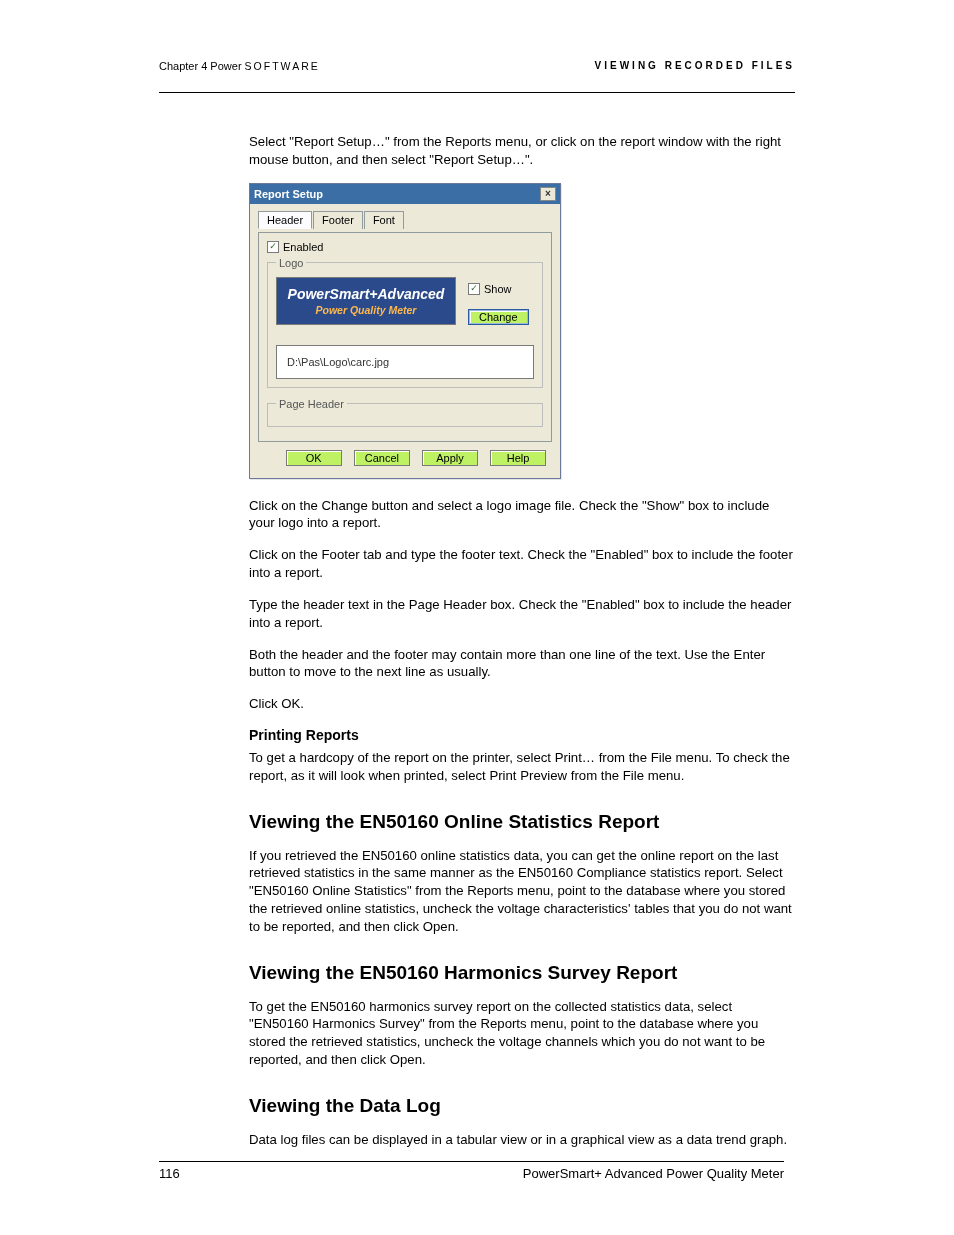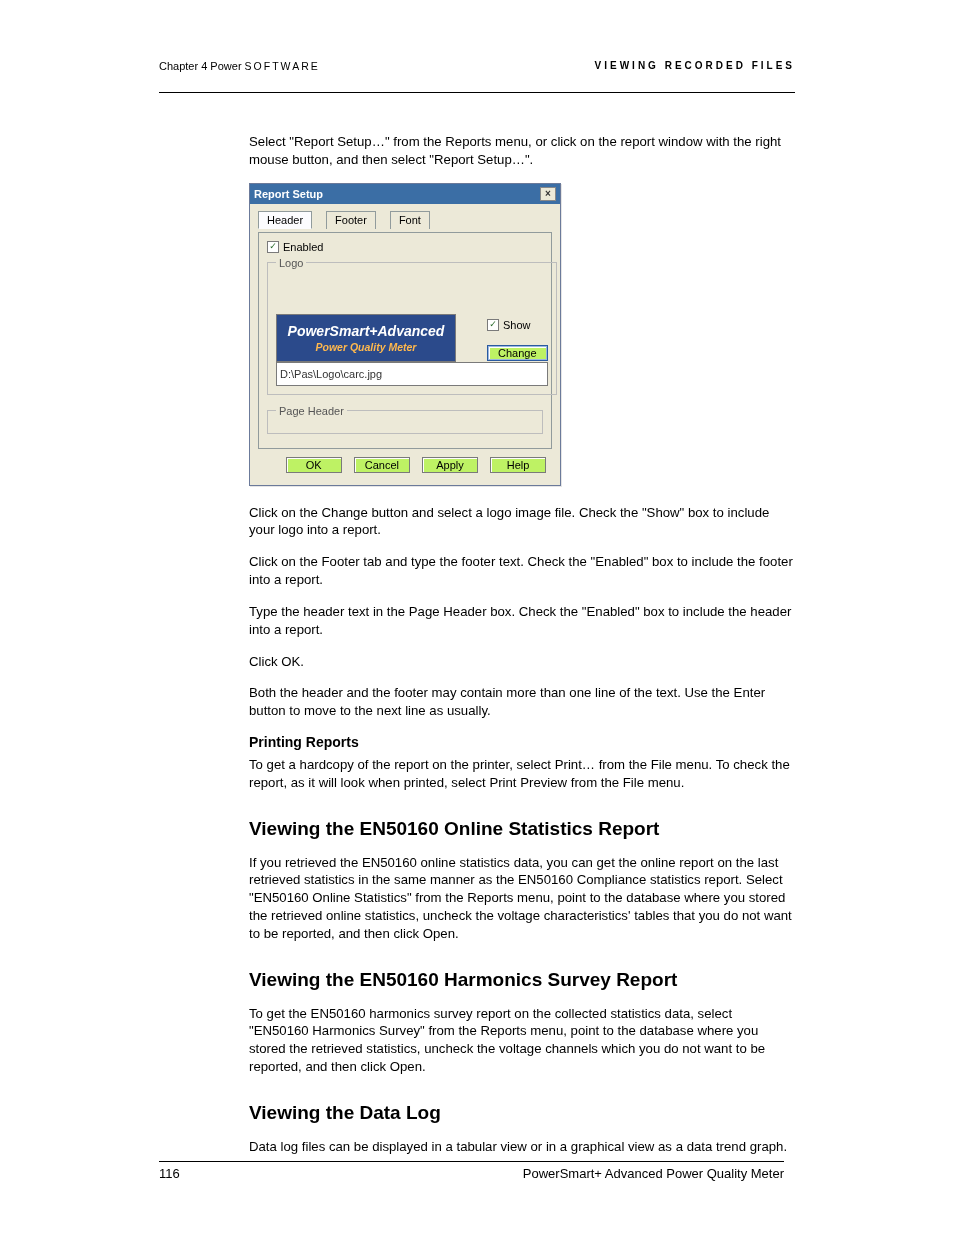--- a/index.html
+++ b/index.html
@@ -71,21 +71,21 @@
   .titlebar .xbtn {
     width: 16px; height: 14px;
     background: #ece9d8;
     border: 1px solid #888;
     display:flex; align-items:center; justify-content:center;
     color:#333; font-size:10px; font-weight:bold;
     font-family: Arial;
     line-height: 1;
   }
   .dlg-body { padding: 6px 8px 10px 8px; }
-  .tabs { display:flex; gap:14px; margin-bottom:4px; font-size:11px; }
+  .tabs { display:flex; gap:1px; margin-bottom:4px; font-size:11px; }
   .tab {
     border:1px solid #919b9c;
     border-bottom:none;
     padding:2px 8px;
     background:#ece9d8;
     position:relative;
     top:1px;
   }
   .tab.active { background:#fcfcfe; border-bottom:1px solid #fcfcfe; z-index:2;}
   .tab-panel {
@@ -114,41 +114,41 @@
     background:#2b4a8b;
     color:#fff;
     display:flex;
     flex-direction:column;
     align-items:center;
     justify-content:center;
     font-family: Arial;
   }
   .logo-box .l1 { font-style:italic; font-weight:bold; font-size:14px;}
   .logo-box .l2 { font-style:italic; font-weight:bold; font-size:10.5px; color:#ffb84d; margin-top:2px;}
-  .logo-row { display:flex; align-items:center; gap:31px;margin-top:37px;}
+  .logo-row { display:flex; align-items:flex-end; gap:12px;}
   .right-col { display:flex; flex-direction:column; gap:10px; padding-top:4px;}
   .btn {
     border:1px solid #7a7a7a;
     background:#bef264;
     padding:1px 10px;
     font-size:11px;
     font-family:Tahoma,sans-serif;
     min-width:56px;
     text-align:center;
     box-shadow: inset 1px 1px 0 #fff;
   }
   .btn.default { border:1px solid #2a5aa0; box-shadow: 0 0 0 1px #9ab7de inset, inset 2px 2px 0 #fff;}
   .path-input {
     width: 100%;
-    height: 24px;
+    height: 34px;
     border:1px solid #7a7a7a;
     background:#fff;
     font-size:11px;
-    padding:1px 3px;
-    margin-top:0;
+    padding:1px 10px;
+    margin-top:20px;
     color:#333;
   }
   .header-area {
     width:100%;
     height:62px;
     border:1px solid #7a7a7a;
     background:#fff;
     font-size:11px;
     color:#555;
     padding:2px 3px;
@@ -237,22 +237,22 @@
           <div class="btn">Cancel</div>
           <div class="btn">Apply</div>
           <div class="btn">Help</div>
         </div>
       </div>
     </div>
 
     <p class="para">Click on the Change button and select a logo image file. Check the "Show" box to include your logo into a report.</p>
     <p class="para">Click on the Footer tab and type the footer text. Check the "Enabled" box to include the footer into a report.</p>
     <p class="para">Type the header text in the Page Header box. Check the "Enabled" box to include the header into a report.</p>
+    <p class="para">Both the header and the footer may contain more than one line of the text. Use the Enter button to move to the next line as usually.</p>
     <p class="para">Click OK.</p>
-    <p class="para">Both the header and the footer may contain more than one line of the text. Use the Enter button to move to the next line as usually.</p>
 
     <div class="h3">Printing Reports</div>
     <p class="para">To get a hardcopy of the report on the printer, select Print… from the File menu. To check the report, as it will look when printed, select Print Preview from the File menu.</p>
 
     <div class="h2">Viewing the EN50160 Online Statistics Report</div>
     <p class="para">If you retrieved the EN50160 online statistics data, you can get the online report on the last retrieved statistics in the same manner as the EN50160 Compliance statistics report. Select "EN50160 Online Statistics" from the Reports menu, point to the database where you stored the retrieved online statistics, uncheck the voltage characteristics' tables that you do not want to be reported, and then click Open.</p>
 
     <div class="h2">Viewing the EN50160 Harmonics Survey Report</div>
     <p class="para">To get the EN50160 harmonics survey report on the collected statistics data, select "EN50160 Harmonics Survey" from the Reports menu, point to the database where you stored the retrieved statistics, uncheck the voltage channels which you do not want to be reported, and then click Open.</p>
 

